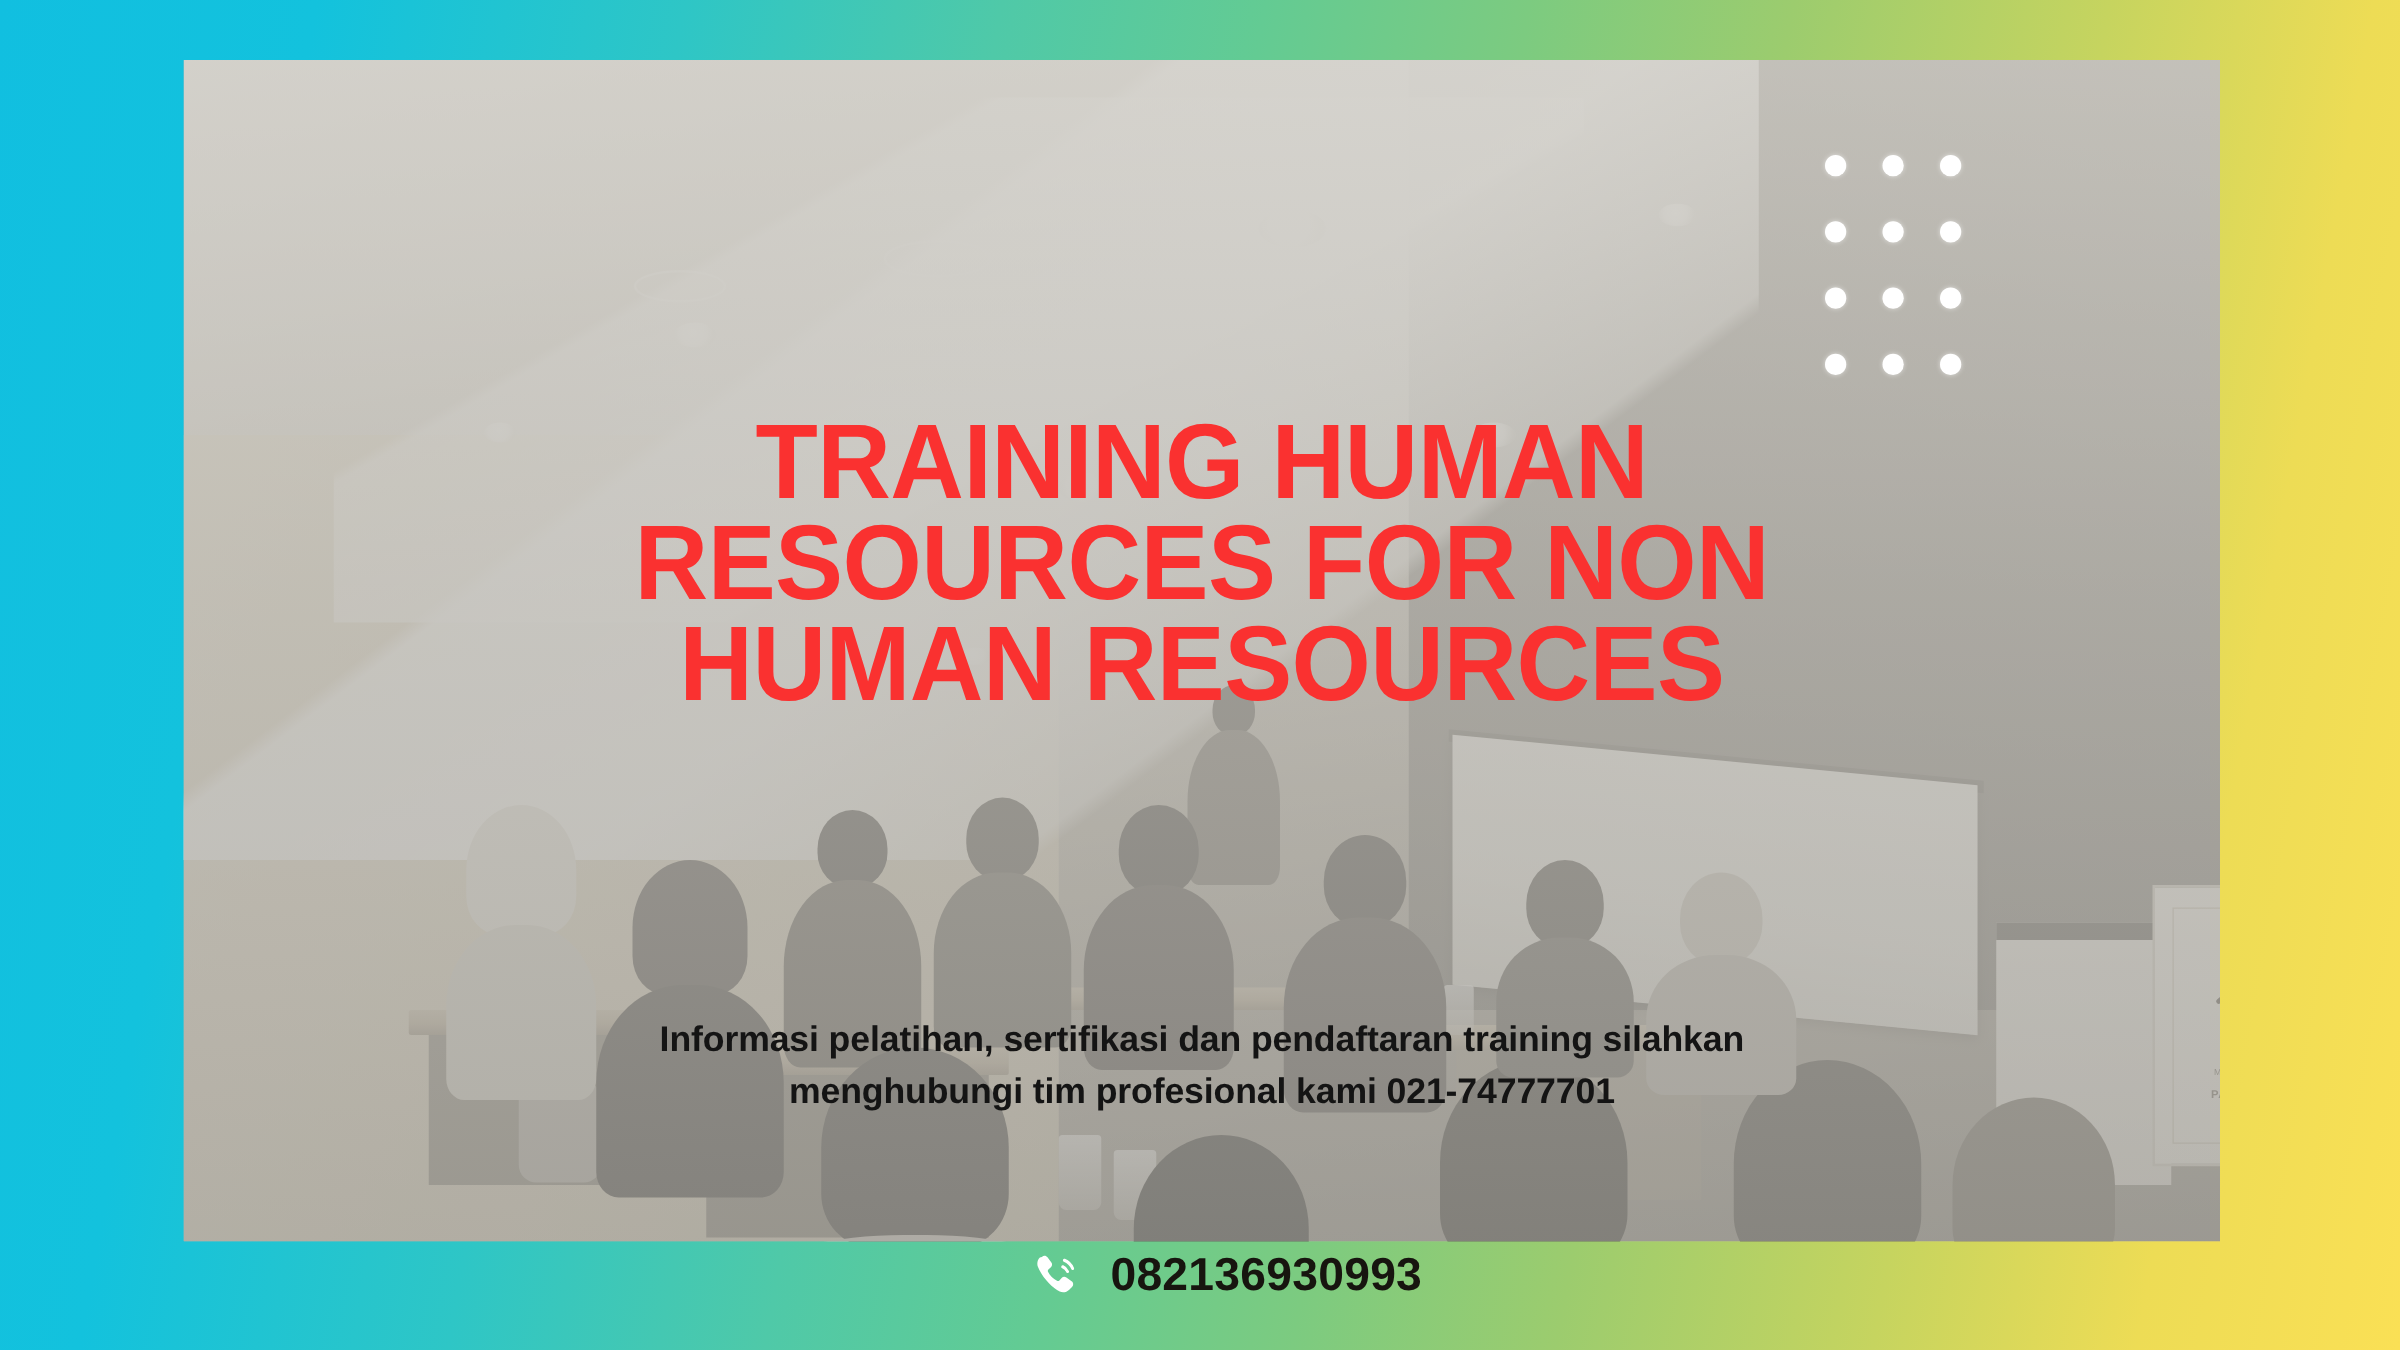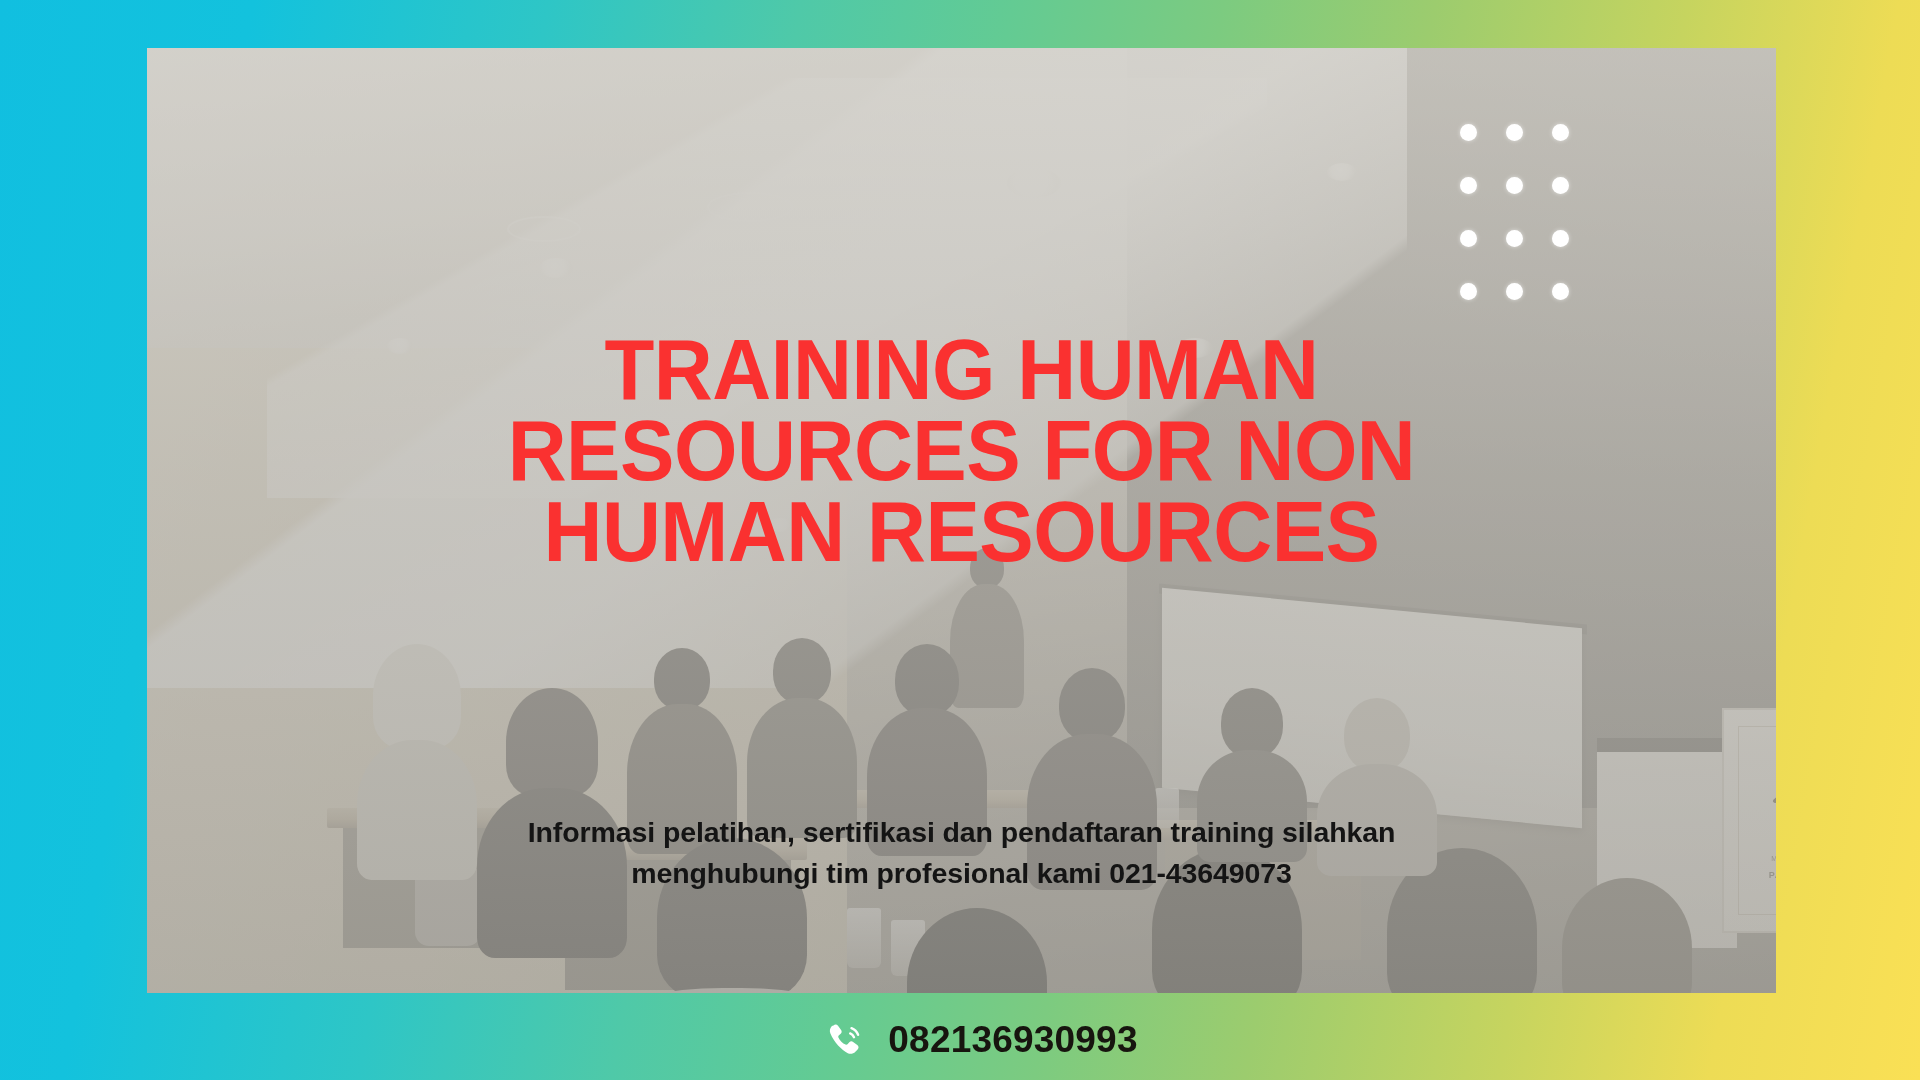--- a/index.html
+++ b/index.html
@@ -186,21 +186,21 @@
     font-weight:bold;
     font-size:28.5px;
     line-height:1.45;
     letter-spacing:-.1px;
     white-space:pre-line;
   }
 
   
   #footer {
     position:absolute;
-    left:0; top:1000px; width:1920px; height:80px;
+    left:0; top:980px; width:1920px; height:80px;
     display:flex;
     align-items:center;
     justify-content:center;
     padding-left:40px;
   }
   .contact {
     display:flex;
     align-items:center;
     gap:22px;
   }
@@ -358,21 +358,21 @@
         <span class="dot" style="left: 46px; top: 159px; width: 17px; height: 17px; background: rgb(255, 255, 255);"></span>
         <span class="dot" style="left: 92px; top: 159px; width: 17px; height: 17px; background: rgb(255, 255, 255);"></span>
       </div>
   </div>
 
   <h1 id="headline">TRAINING HUMAN
 RESOURCES FOR NON
 HUMAN RESOURCES</h1>
 
   <p id="subtitle">Informasi pelatihan, sertifikasi dan pendaftaran training silahkan
-menghubungi tim profesional kami 021-43649073</p>
+menghubungi tim profesional kami 021-74777701</p>
 
   <div id="footer">
 
     <div class="contact">
       <span class="glyph">
         <svg viewBox="0 0 44 44" width="44" height="44">
           <path d="M11.5 7.5c1.4-1.4 3.4-1.2 4.5.3l3.1 4.2c.9 1.2.7 2.8-.4 3.8l-2 1.8c-.5.5-.6 1.2-.3 1.8 1.5 3.1 4.1 5.7 7.2 7.2.6.3 1.4.2 1.9-.3l1.8-2c1-1.1 2.6-1.3 3.8-.4l4.2 3.1c1.5 1.1 1.7 3.1.3 4.5l-2.2 2.2c-2 2-5 2.6-7.6 1.5C19.6 32 12 24.4 8.4 15.6c-1.1-2.6-.5-5.6 1.5-7.6z" fill="#ffffff"></path>
           <path d="M29.5 10.2a12 12 0 0 1 6.6 6.6" stroke="#ffffff" stroke-width="2.4" fill="none" stroke-linecap="round"></path>
           <path d="M28.2 15.4a7 7 0 0 1 3.8 3.8" stroke="#ffffff" stroke-width="2.4" fill="none" stroke-linecap="round"></path>
         </svg>

